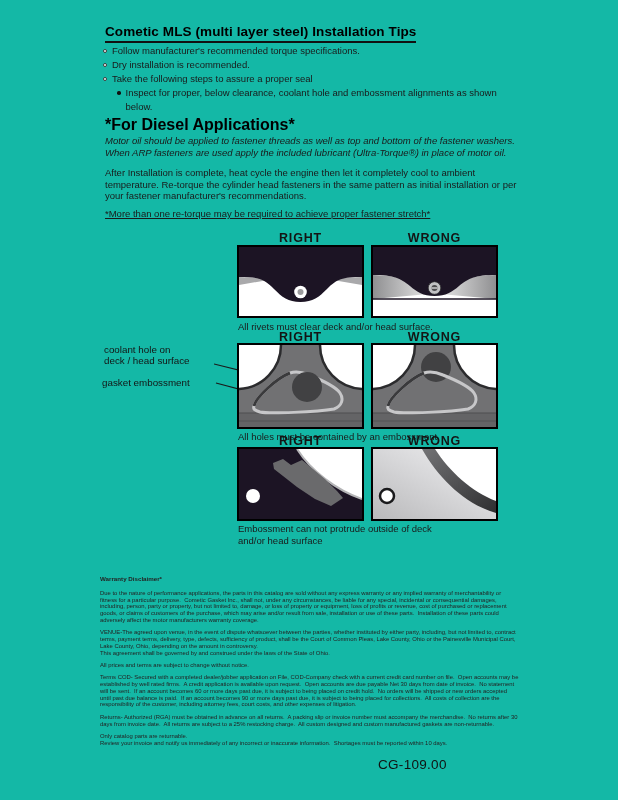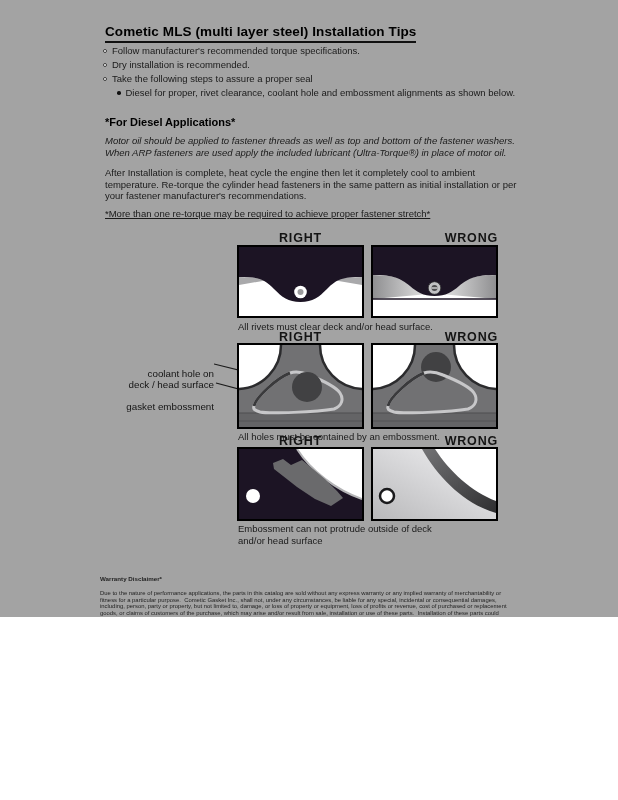--- a/index.html
+++ b/index.html
@@ -1,19 +1,19 @@
 <!DOCTYPE html>
 <html><head>
 <meta charset="utf-8">
 <style>
   * { margin:0; padding:0; box-sizing:border-box; }
   html,body { background:#ffffff; }
   .page {
-    position:relative; width:618px; height:617px; margin:0 auto;
-    background:#a3a3a3; color:#1a1a1a;
+    position:relative; width:618px; height:800px; margin:0 auto;
+    background:#14b8a6; color:#1a1a1a;
     font-family:"Liberation Sans","DejaVu Sans",sans-serif;
     overflow:hidden;
   }
   .abs { position:absolute; }
   .page-title {
     left:105px; top:24px; font-size:13.5px; font-weight:bold; color:#000;
     padding-bottom:2px; border-bottom:2px solid #111; letter-spacing:0.1px;
     white-space:nowrap;
   }
   .tips { left:103px; top:44px; width:420px; font-size:9.5px; }
@@ -21,34 +21,34 @@
   .tip .txt { display:block; }
   .o-bullet {
     flex:0 0 auto; width:4px; height:4px; border:1px solid #3a3a3a; border-radius:50%;
     margin:4.5px 5px 0 0; background:#fff;
   }
   .tip.sub { margin-left:14px; }
   .dot-bullet {
     flex:0 0 auto; width:3.5px; height:3.5px; border-radius:50%;
     margin:5px 5px 0 0; background:#111;
   }
-  .section-heading { left:105px; top:116px; font-size:11px; font-weight:bold; color:#000; }
+  .section-heading { left:105px; top:116px; font-size:16px; font-weight:bold; color:#000; }
   .body-para { left:105px; width:416px; font-size:9.5px; line-height:11.5px; white-space:pre-wrap; }
   .p1 { top:135px;font-style:italic; }
   .p2 { top:167px; }
   .p3 { top:208px;text-decoration:underline; }
 
   .dg-header { width:127px; text-align:center; font-size:12.5px; letter-spacing:0.8px; color:#141414;font-weight:bold; }
   .panel { width:127px; border:2px solid #000; background:#fff; }
   .panel svg { display:block; }
   .col-a { left:237px; }
-  .col-b { left:371px;text-align:right; }
+  .col-b { left:371px; }
   .caption { left:238px; font-size:9.5px; line-height:11.5px; white-space:pre-line; width:260px; }
 
-  .callout { font-size:9.8px; line-height:11px; text-align:right; color:#141414;margin-top:24px; }
+  .callout { font-size:9.8px; line-height:11px; color:#141414; }
   .callout-1 { left:104px; top:344px; width:110px; }
   .callout-2 { left:102px; top:377px; width:112px; }
   .leader-svg { left:214px; top:352px; pointer-events:none; }
 
   .disclaimer { left:100px; top:576px; width:419px; font-size:5.9px; line-height:6.8px; color:#232323; }
   .disclaimer .d-head { font-size:6.2px; font-weight:bold; margin-bottom:7px; }
   .d-para { margin:0 0 5.5px 0; white-space:pre-wrap; }
   .d-line { margin:0; white-space:pre-wrap; }
   .page-code { left:378px; top:757px; font-size:13.5px; color:#111; letter-spacing:0.3px;text-align:center; }
 </style>
@@ -67,21 +67,21 @@
     <div class="tip">
       <span class="o-bullet"></span>
       <span class="txt">Dry installation is recommended.</span>
     </div>
     <div class="tip">
       <span class="o-bullet"></span>
       <span class="txt">Take the following steps to assure a proper seal</span>
     </div>
     <div class="tip sub">
       <span class="dot-bullet"></span>
-      <span class="txt">Diesel for proper, rivet clearance, coolant hole and embossment alignments as shown below.</span>
+      <span class="txt">Inspect for proper, below clearance, coolant hole and embossment alignments as shown below.</span>
     </div>
   </div>
 
   <div class="abs section-heading">*For Diesel Applications*</div>
   <div class="abs body-para p1">Motor oil should be applied to fastener threads as well as top and bottom of the fastener washers. When ARP fasteners are used apply the included lubricant (Ultra-Torque®) in place of motor oil.</div>
   <div class="abs body-para p2">After Installation is complete, heat cycle the engine then let it completely cool to ambient temperature. Re-torque the cylinder head fasteners in the same pattern as initial installation or per your fastener manufacturer's recommendations.</div>
   <div class="abs body-para p3">*More than one re-torque may be required to achieve proper fastener stretch*</div>
 
   <div class="abs dg-header col-a" style="top:231px">RIGHT</div>
   <div class="abs dg-header col-b" style="top:231px">WRONG</div>

